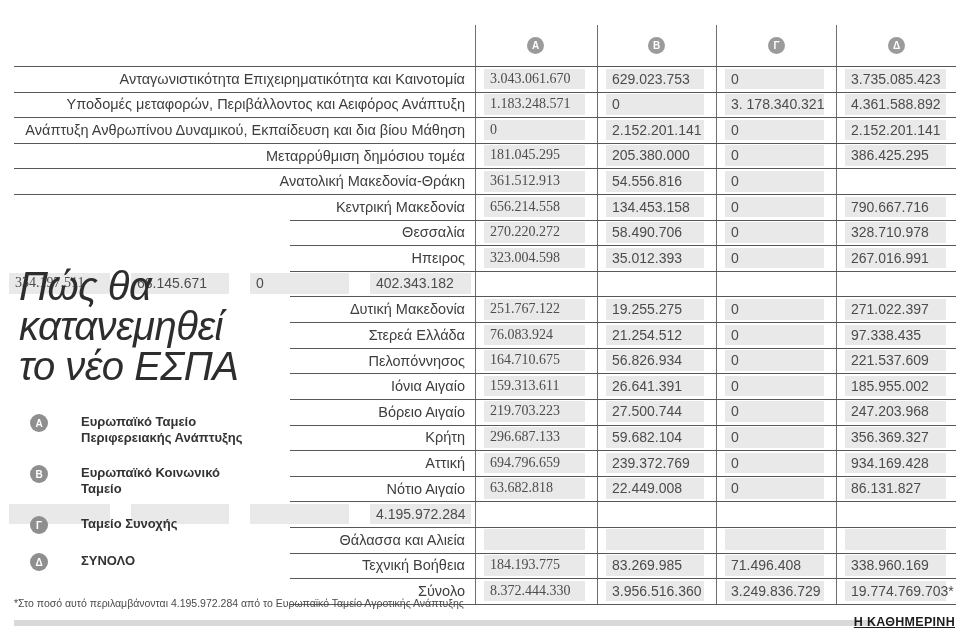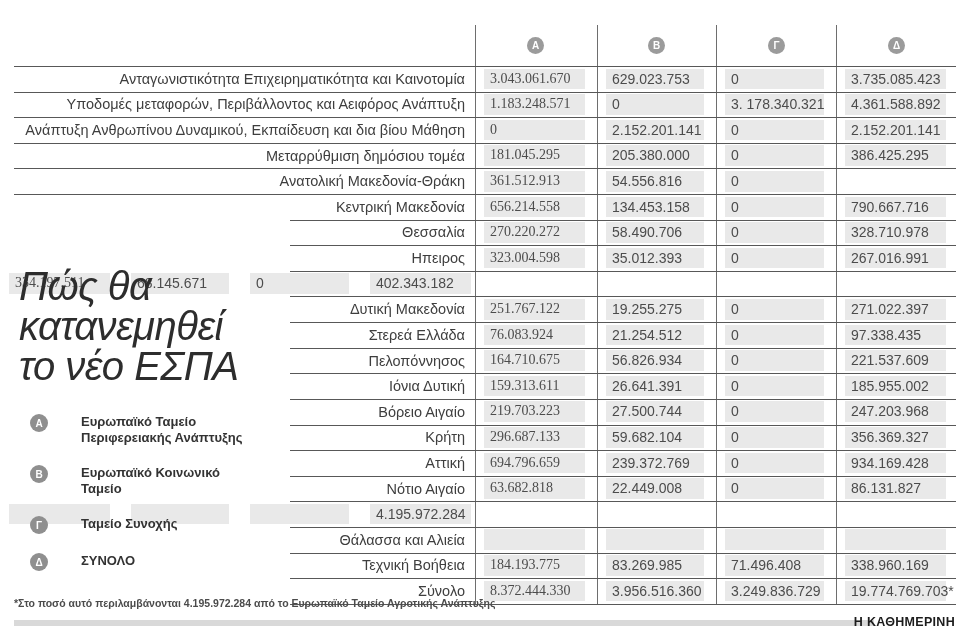--- a/index.html
+++ b/index.html
@@ -36,24 +36,24 @@
   .title{position:absolute; left:19px; top:266px; font-size:40px; line-height:40px;
     color:#2d2d2d; letter-spacing:-0.5px;font-style:italic;}
   .legend{position:absolute; left:30px; top:414px; display:flex; flex-direction:column; gap:19px;}
   .legend-item{display:flex; gap:9px;}
   .legend-badge{flex:none; width:18px; height:18px; border-radius:50%; background:#8f8f8f;
     color:#fff; font-size:10px; font-weight:bold; display:flex; align-items:center;
     justify-content:center; margin-top:0;}
   .legend-label{font-size:13px; font-weight:bold; color:#333333; line-height:16px; width:178px;margin-left:24px;}
 
   
-  .footnote{position:absolute; left:14px; top:597px; font-size:10.5px; color:#4b4b4b;font-weight:bold;}
+  .footnote{position:absolute; left:14px; top:597px; font-size:10.5px; color:#4b4b4b;}
   .footer-rule{position:absolute; left:14px; top:620px; width:860px; height:6px; background:var(--bar);}
   .source{position:absolute; right:5px; top:615px; font-size:12.5px; font-weight:bold;
-    color:#1c1c1c; letter-spacing:0.3px;}
+    color:#1c1c1c; letter-spacing:0.3px;text-decoration:underline;}
 </style>
 </head>
 <body>
 
 <div class="stage">
 
   <div class="table">
     <div class="vline" style="left:475px"></div>
     <div class="vline" style="left:597px"></div>
     <div class="vline" style="left:716px"></div>
@@ -235,21 +235,21 @@
             <span class="cellbox">56.826.934</span>
           </div>
     <div class="cell c2">
             <span class="cellbox">0</span>
           </div>
     <div class="cell c3">
             <span class="cellbox">221.537.609</span>
           </div>
   </div>
         <div class="row line-indent">
-    <div class="row-label">Ιόνια Δυτική</div>
+    <div class="row-label">Ιόνια Αιγαίο</div>
     <div class="cell c0">
             <span class="cellbox">159.313.611</span>
           </div>
     <div class="cell c1">
             <span class="cellbox">26.641.391</span>
           </div>
     <div class="cell c2">
             <span class="cellbox">0</span>
           </div>
     <div class="cell c3">

